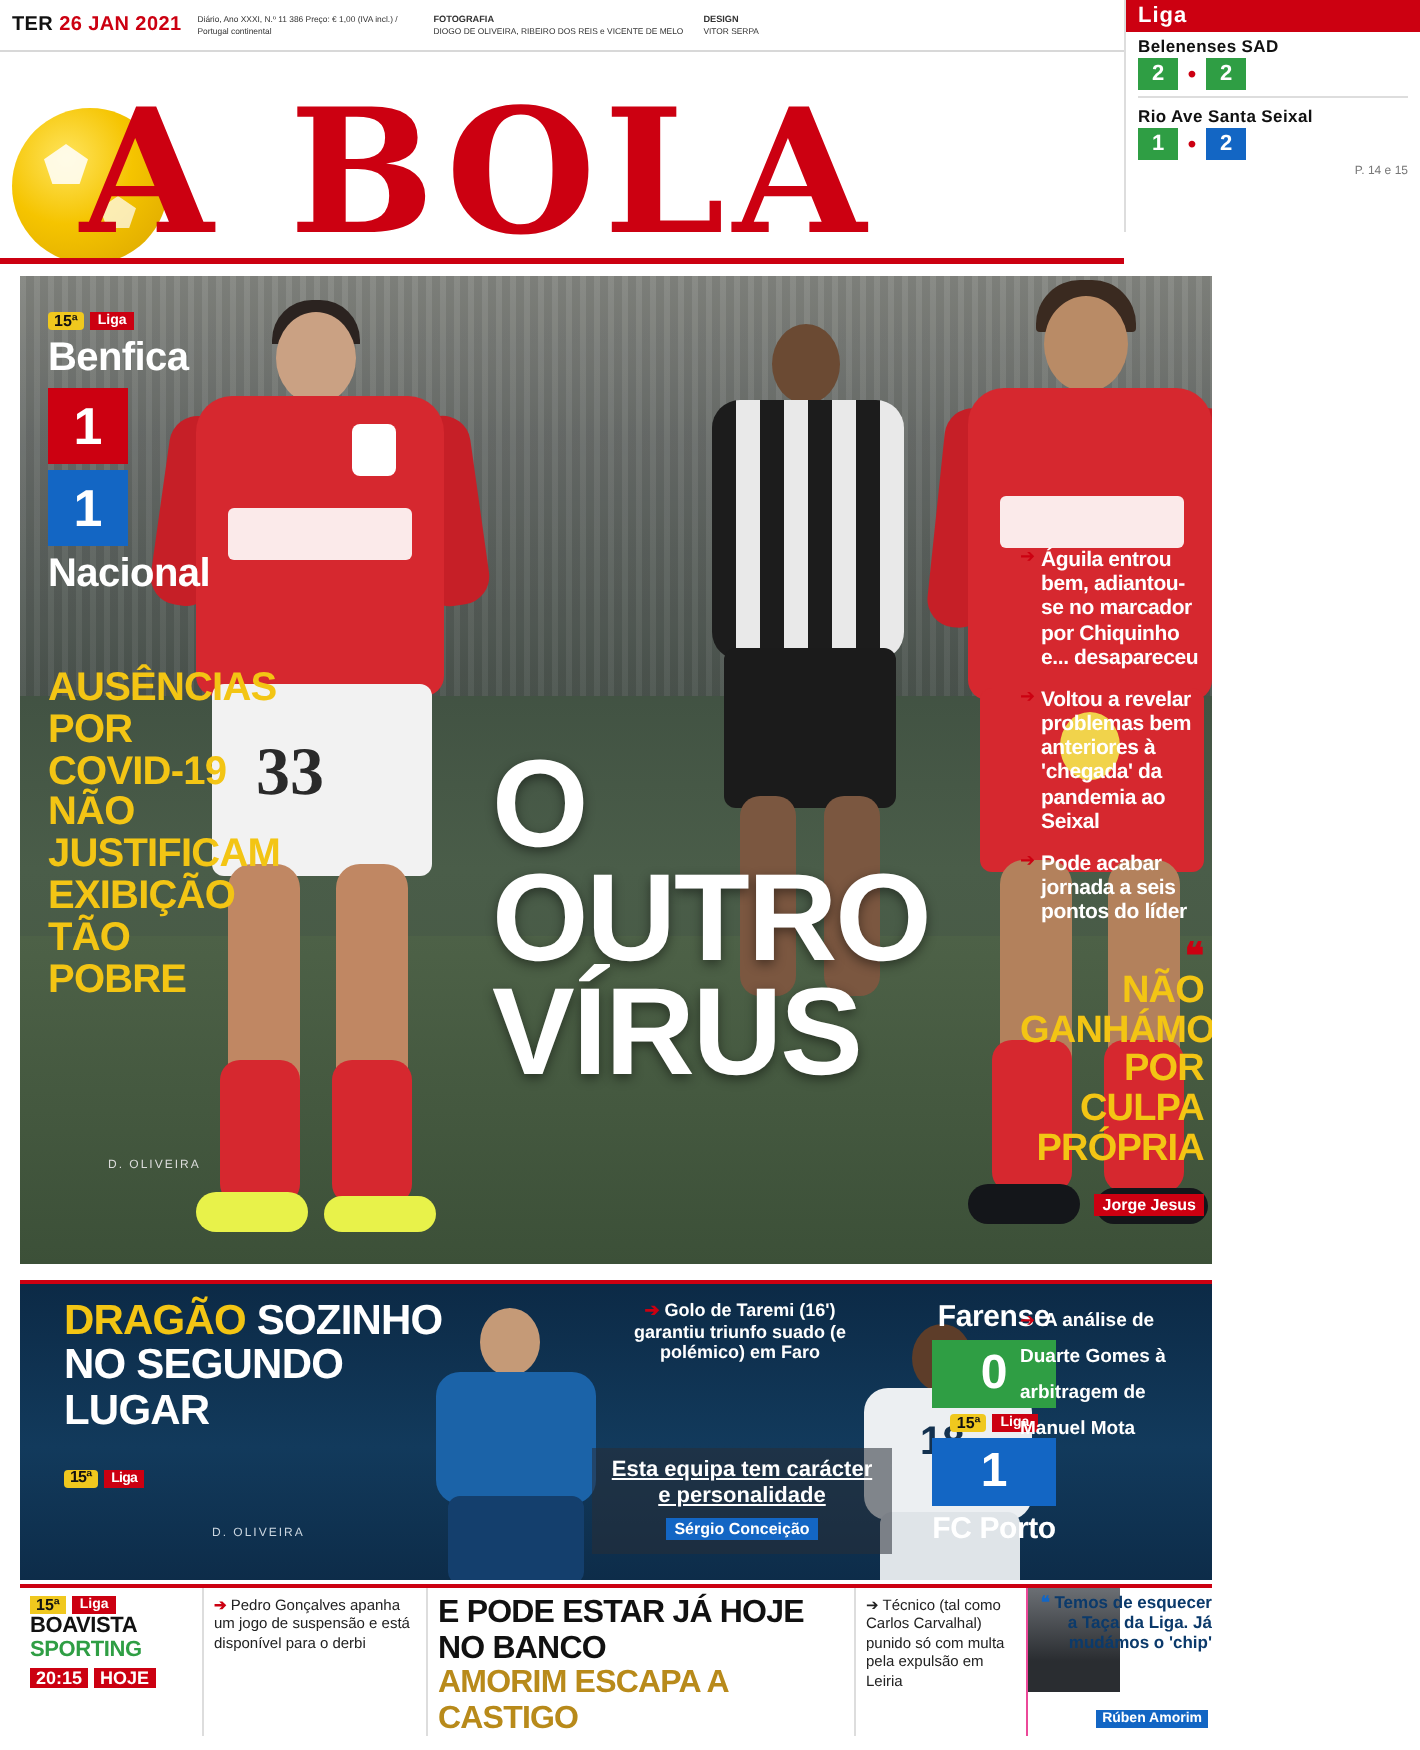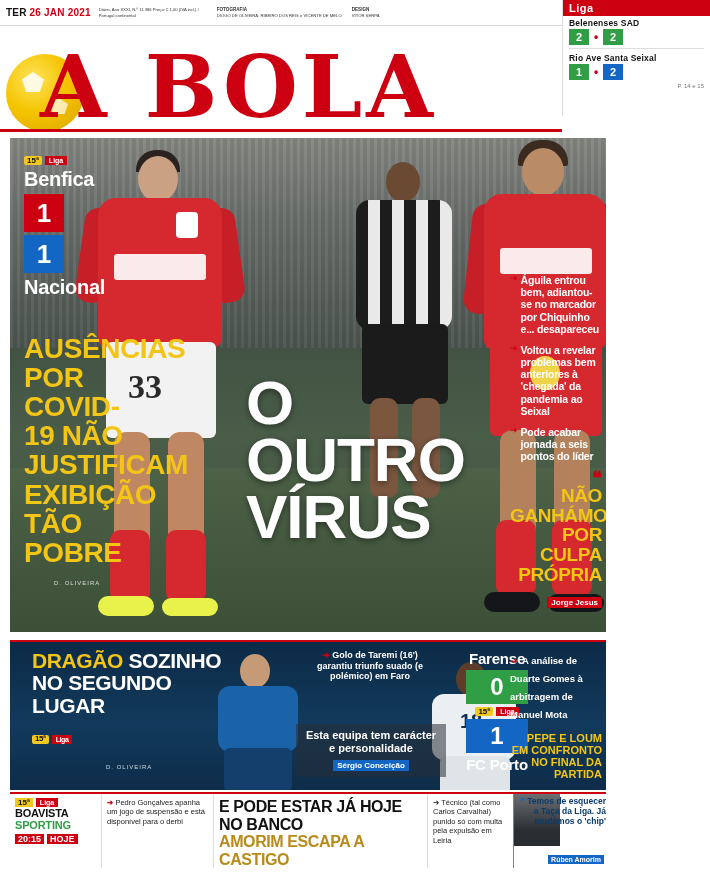--- a/index.html
+++ b/index.html
@@ -160,21 +160,21 @@
   .liga-mini { display:flex; align-items:center; gap:3px; }
   .liga-mini .tag { background:#cc0011; color:#fff; font-size:7px; font-weight:bold; padding:1px 4px; }
   .liga-mini .n15 { background:#f0c81e; color:#111; font-size:8px; font-weight:bold; padding:0 3px; border-radius:2px; }
   .score-left .tname { color:#fff; font-size:20px; font-weight:bold; margin-top:3px; letter-spacing:-.3px; }
   .score-left .sbox { width:40px; height:38px; background:#cc0011; color:#fff;
     font-size:26px; font-weight:bold; display:flex; align-items:center; justify-content:center; margin:3px 0; }
   .score-left .sbox.b { background:#1366c4; }
 
   .left-head {
     position:absolute; left:14px; top:196px; width:110px;
-    color:#f3c514; font-size:28px; font-weight:bold; line-height:1.04;
+    color:#f3c514; font-size:20px; font-weight:bold; line-height:1.04;
     letter-spacing:-.4px;
   }
   .photo-credit { position:absolute; left:44px; top:442px; font-size:6px; color:#dcdcdc; letter-spacing:1px; }
 
   
   .center-head {
     position:absolute; left:236px; top:236px; width:260px;
     color:#fff; font-size:62px; font-weight:bold; line-height:.92;
     letter-spacing:-1px; text-shadow:0 2px 6px rgba(0,0,0,.45);
   }
@@ -215,21 +215,21 @@
 
   .sec-note {
     position:absolute; left:300px; top:8px; width:120px; color:#fff;
     font-size:9px; font-weight:bold; line-height:1.18; text-align:center;
   }
   .sec-note .arrow { color:#cc0011; }
   .sec-quote {
     position:absolute; left:286px; top:82px; width:150px;
     background:rgba(40,45,55,.55); padding:5px 6px; text-align:center;
   }
-  .sec-quote .q { color:#fff; font-size:11px; font-weight:bold; line-height:1.14; }
+  .sec-quote .q { color:#fff; font-size:11px; font-weight:bold; line-height:1.14;text-decoration:underline; }
   .sec-quote .auth { background:#1366c4; color:#fff; font-size:8px; font-weight:bold; padding:1px 4px; display:inline-block; margin-top:3px; }
 
   .sec-score { position:absolute; left:444px; top:8px; width:86px; text-align:center; }
   .sec-score .tname { color:#fff; font-size:15px; font-weight:bold; letter-spacing:-.2px; }
   .sec-score .sbox { width:62px; height:34px; margin:3px auto; color:#fff; font-size:24px; font-weight:bold;
     display:flex; align-items:center; justify-content:center; }
   .sec-score .sbox.g { background:#2f9e44; }
   .sec-score .sbox.b { background:#1366c4; }
   .sec-score .liga-mini { justify-content:center; margin-top:2px; }
 
@@ -450,21 +450,20 @@
       </div>
       <div class="sbox b">1</div>
       <div class="tname">FC Porto</div>
     </div>
 
     <div class="sec-right">
       <div>
         <span class="arrow">➔</span>
         <span class="txt">A análise de Duarte Gomes à arbitragem de Manuel Mota</span>
       </div>
-      <div class="hi">PEPE E LOUM EM CONFRONTO NO FINAL DA PARTIDA</div>
     </div>
   </div>
 
   <div class="bottom">
     <div class="bt-col bt1">
       <div class="bt-liga">
         <span class="n15" style="background:#f0c81e;color:#111;font-size:8px;font-weight:bold;padding:0 3px;">15ª</span>
         <span class="tag" style="background:#cc0011;color:#fff;font-size:7px;font-weight:bold;padding:1px 4px;">Liga</span>
       </div>
       <div class="bt-team">BOAVISTA</div>

